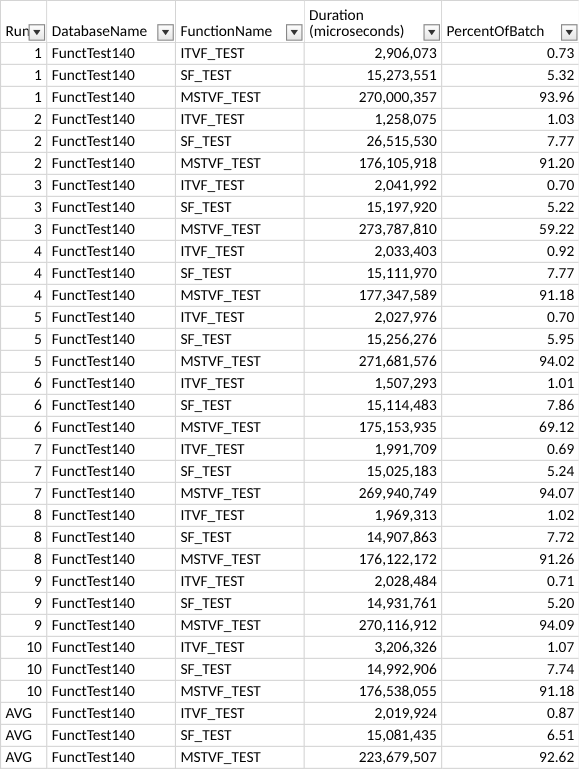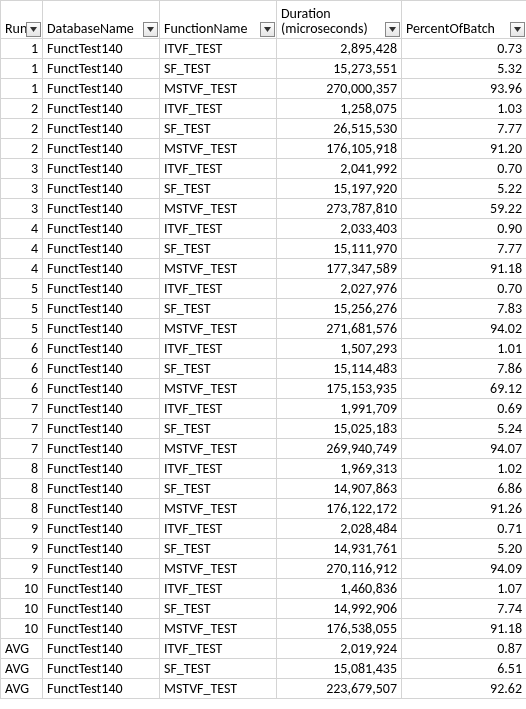--- a/index.html
+++ b/index.html
@@ -117,21 +117,21 @@
             </svg>
         </span>
       </th>
     </tr>
   </thead>
   <tbody id="tbody">
       <tr>
         <td class="num">1</td>
         <td class="txt">FunctTest140</td>
         <td class="txt">ITVF_TEST</td>
-        <td class="num">2,895,428</td>
+        <td class="num">2,906,073</td>
         <td class="num">0.73</td>
       </tr>
       <tr>
         <td class="num">1</td>
         <td class="txt">FunctTest140</td>
         <td class="txt">SF_TEST</td>
         <td class="num">15,273,551</td>
         <td class="num">5.32</td>
       </tr>
       <tr>
@@ -181,21 +181,21 @@
         <td class="txt">FunctTest140</td>
         <td class="txt">MSTVF_TEST</td>
         <td class="num">273,787,810</td>
         <td class="num">59.22</td>
       </tr>
       <tr>
         <td class="num">4</td>
         <td class="txt">FunctTest140</td>
         <td class="txt">ITVF_TEST</td>
         <td class="num">2,033,403</td>
-        <td class="num">0.90</td>
+        <td class="num">0.92</td>
       </tr>
       <tr>
         <td class="num">4</td>
         <td class="txt">FunctTest140</td>
         <td class="txt">SF_TEST</td>
         <td class="num">15,111,970</td>
         <td class="num">7.77</td>
       </tr>
       <tr>
         <td class="num">4</td>
@@ -209,21 +209,21 @@
         <td class="txt">FunctTest140</td>
         <td class="txt">ITVF_TEST</td>
         <td class="num">2,027,976</td>
         <td class="num">0.70</td>
       </tr>
       <tr>
         <td class="num">5</td>
         <td class="txt">FunctTest140</td>
         <td class="txt">SF_TEST</td>
         <td class="num">15,256,276</td>
-        <td class="num">7.83</td>
+        <td class="num">5.95</td>
       </tr>
       <tr>
         <td class="num">5</td>
         <td class="txt">FunctTest140</td>
         <td class="txt">MSTVF_TEST</td>
         <td class="num">271,681,576</td>
         <td class="num">94.02</td>
       </tr>
       <tr>
         <td class="num">6</td>
@@ -272,21 +272,21 @@
         <td class="txt">FunctTest140</td>
         <td class="txt">ITVF_TEST</td>
         <td class="num">1,969,313</td>
         <td class="num">1.02</td>
       </tr>
       <tr>
         <td class="num">8</td>
         <td class="txt">FunctTest140</td>
         <td class="txt">SF_TEST</td>
         <td class="num">14,907,863</td>
-        <td class="num">6.86</td>
+        <td class="num">7.72</td>
       </tr>
       <tr>
         <td class="num">8</td>
         <td class="txt">FunctTest140</td>
         <td class="txt">MSTVF_TEST</td>
         <td class="num">176,122,172</td>
         <td class="num">91.26</td>
       </tr>
       <tr>
         <td class="num">9</td>
@@ -306,21 +306,21 @@
         <td class="num">9</td>
         <td class="txt">FunctTest140</td>
         <td class="txt">MSTVF_TEST</td>
         <td class="num">270,116,912</td>
         <td class="num">94.09</td>
       </tr>
       <tr>
         <td class="num">10</td>
         <td class="txt">FunctTest140</td>
         <td class="txt">ITVF_TEST</td>
-        <td class="num">1,460,836</td>
+        <td class="num">3,206,326</td>
         <td class="num">1.07</td>
       </tr>
       <tr>
         <td class="num">10</td>
         <td class="txt">FunctTest140</td>
         <td class="txt">SF_TEST</td>
         <td class="num">14,992,906</td>
         <td class="num">7.74</td>
       </tr>
       <tr>

